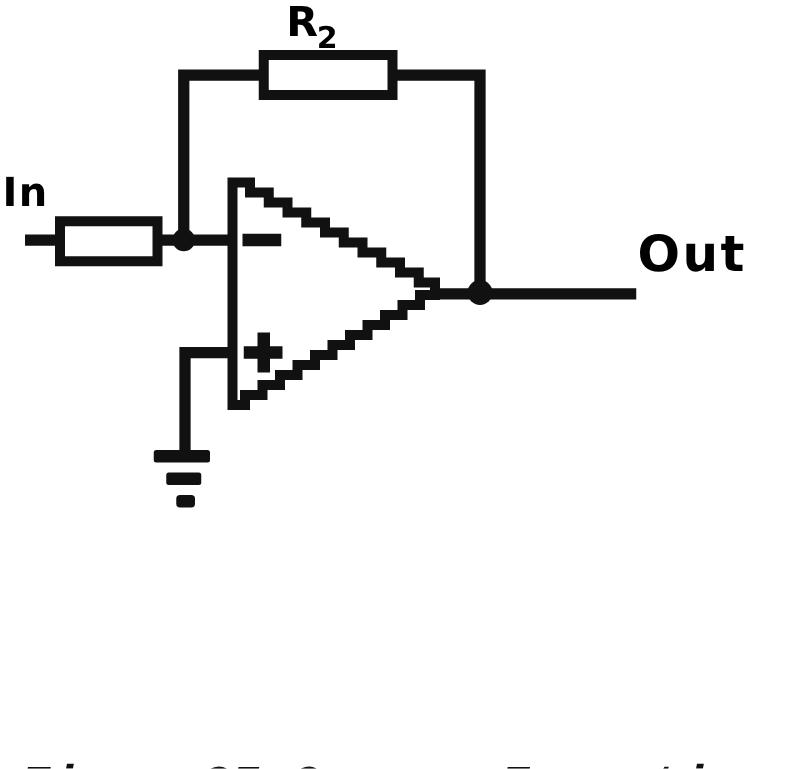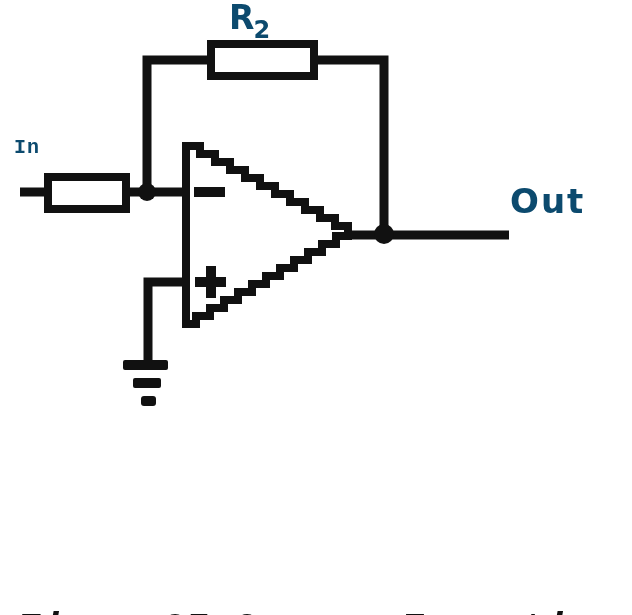--- a/index.html
+++ b/index.html
@@ -15,28 +15,28 @@
     overflow: hidden;
     font-family: "DejaVu Sans", sans-serif;
   }
   .circuit-svg {
     position: absolute;
     left: 0;
     top: 0;
   }
   .lbl {
     position: absolute;
-    color: #0c4a6e;
+    color: #000000;
     font-family: "DejaVu Sans", sans-serif;
     font-weight: bold;
     line-height: 1;
     white-space: nowrap;
   }
-  .lbl-in    { left: 14px;   top: 138px; font-size: 20px; letter-spacing: 1px; font-family: Liberation Mono, monospace; }
-  .lbl-out   { left: 510px; top: 184px; font-size: 34px; letter-spacing: 2px; }
+  .lbl-in    { left: 2px;   top: 138px; font-size: 32px; letter-spacing: 1px; }
+  .lbl-out   { left: 510px; top: 184px; font-size: 40px; letter-spacing: 2px; }
   .lbl-r1    { left: 70px;  top: 115px; font-size: 33px; }
   .lbl-r2    { left: 229px; top: 1px;   font-size: 33px; }
   .lbl sub {
     font-size: 24px;
     line-height: 1;
     vertical-align: -9px;
     margin-left: -1px;
   }
   .caption {
     position: absolute;

